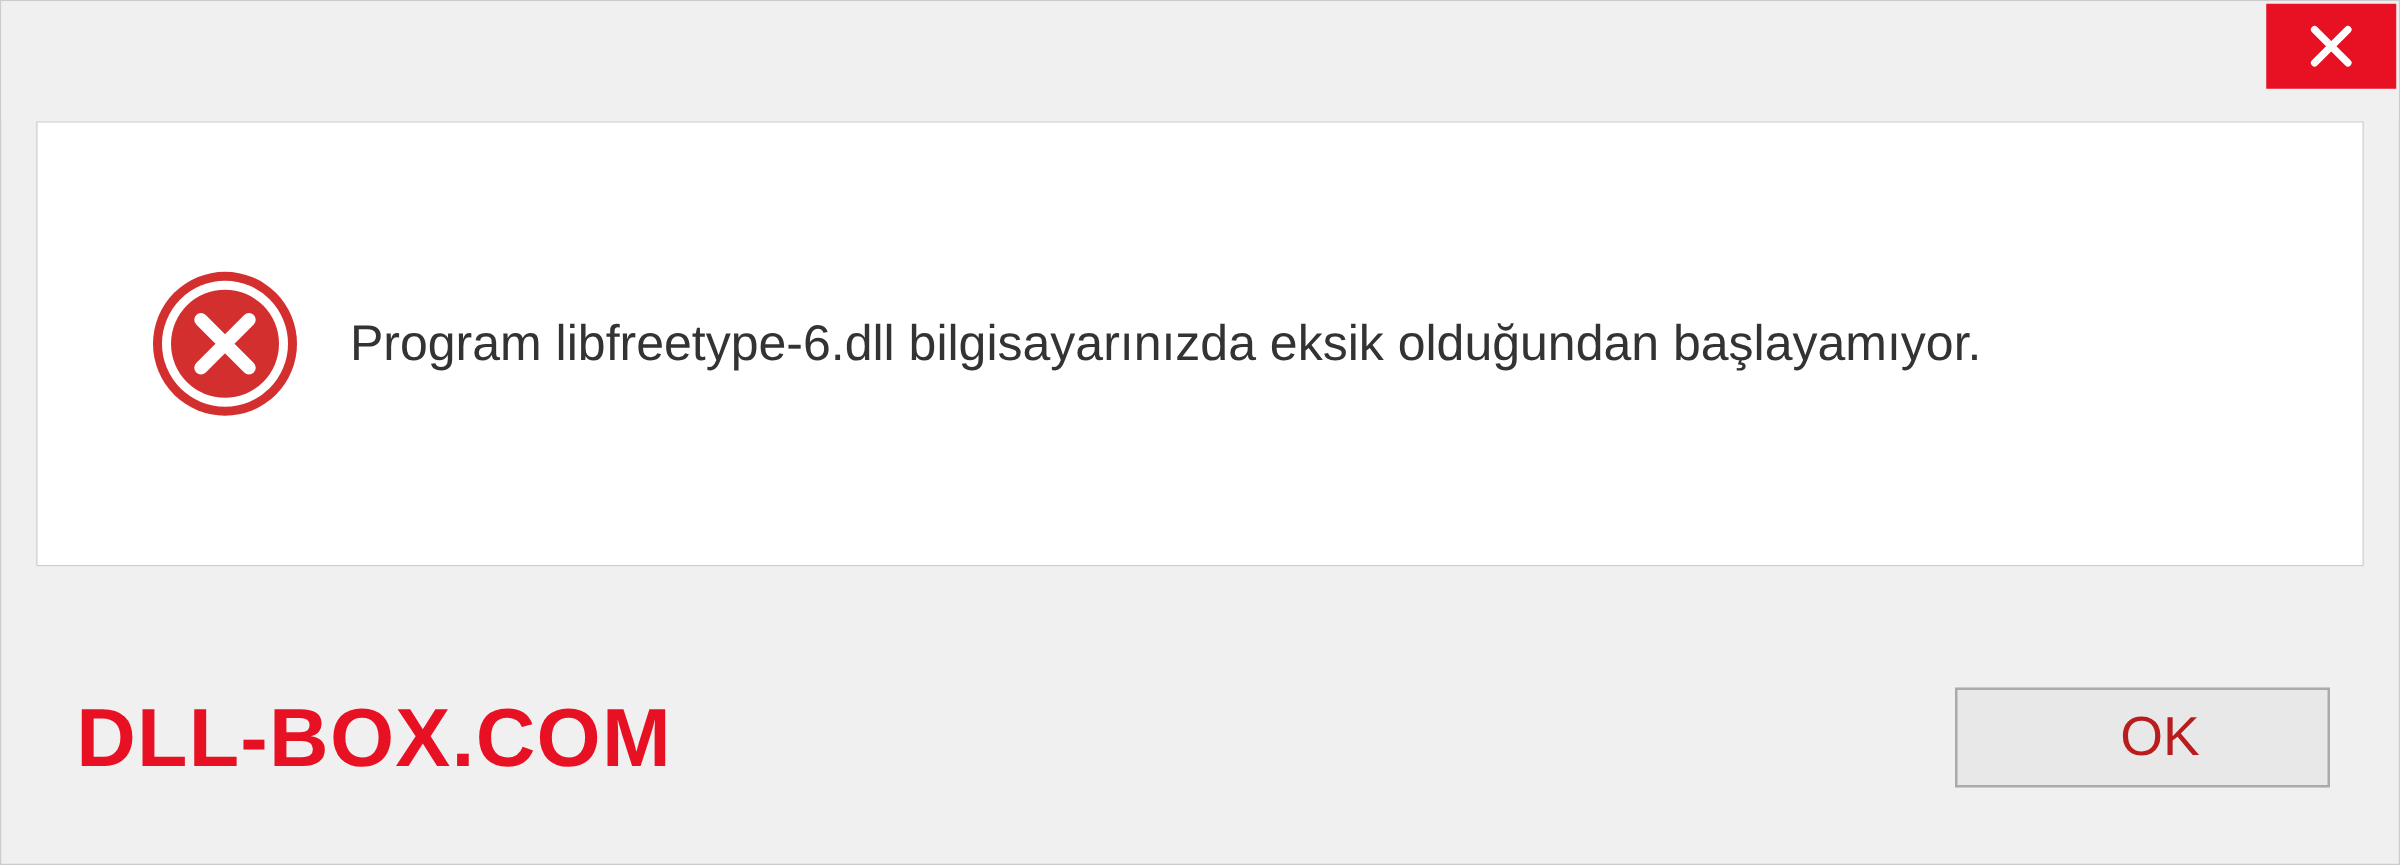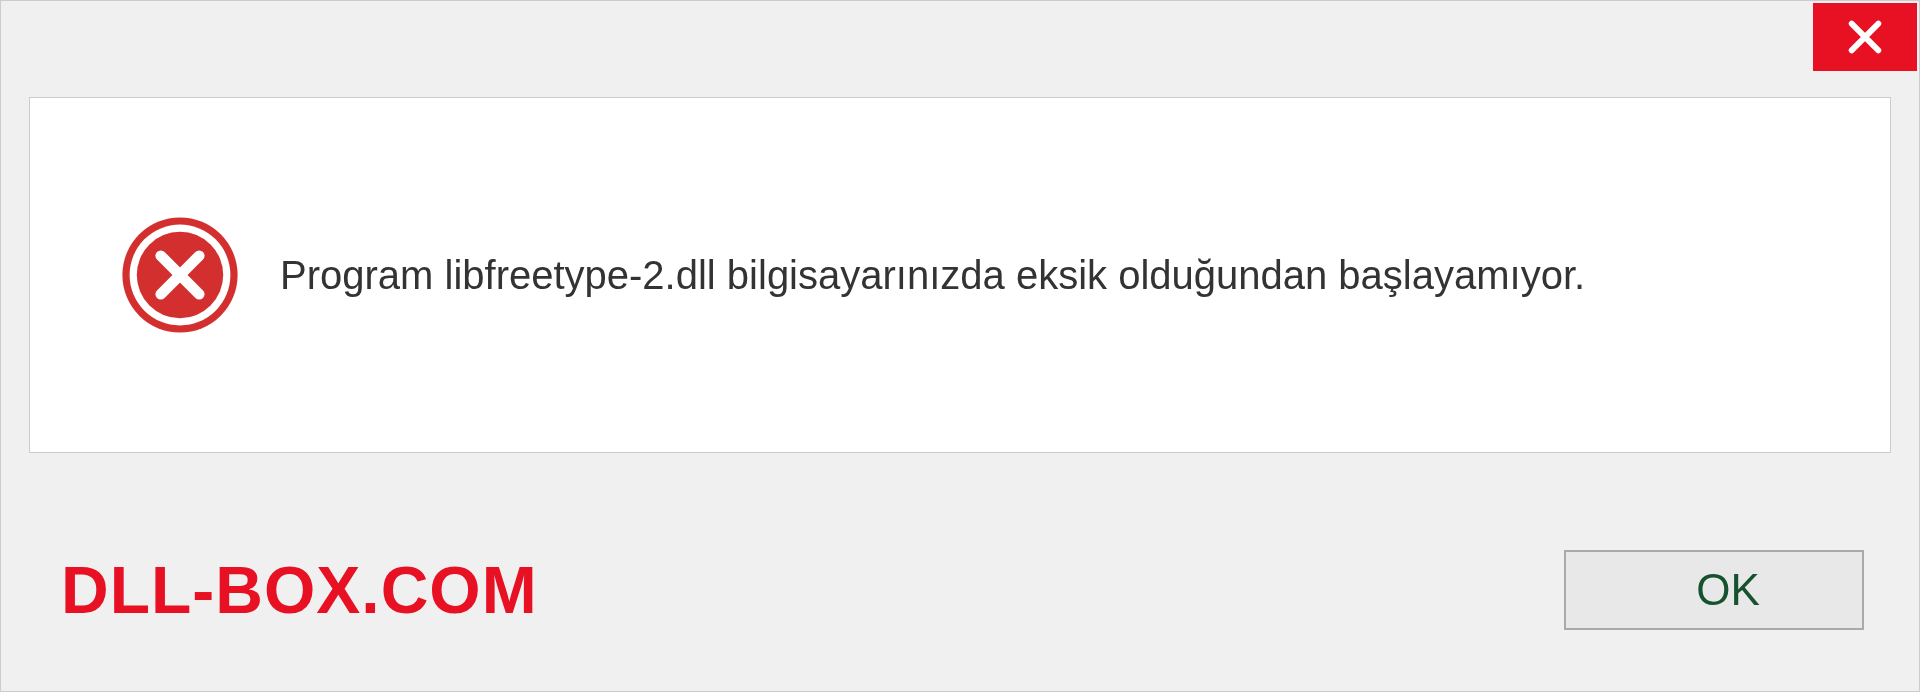--- a/index.html
+++ b/index.html
@@ -93,21 +93,21 @@
       color: #e81123;
       letter-spacing: 1px;
       font-family: Arial, sans-serif;
     }
     .ok-btn {
       width: 300px;
       height: 80px;
       background: #e8e8e8;
       border: 2px solid #aaa;
       font-size: 44px;
-      color: #14532d;
+      color: #b91c1c;
       cursor: pointer;
       display: flex;
       align-items: center;
       justify-content: center;
       font-family: inherit;
       padding-left: 28px;
     }
   </style>
 </head>
 <body>
@@ -124,21 +124,21 @@
   <div class="content-panel">
     <div class="error-icon">
       <svg viewBox="0 0 100 100">
         <circle cx="50" cy="50" r="48" fill="#d32f2f"></circle>
         <circle cx="50" cy="50" r="42" fill="#fff"></circle>
         <circle cx="50" cy="50" r="36" fill="#d32f2f"></circle>
         <path d="M34 34 L66 66 M66 34 L34 66" stroke="#fff" stroke-width="9" fill="none" stroke-linecap="round"></path>
       </svg>
     </div>
     <div class="message">
-      <span class="message-line">Program libfreetype-2.dll bilgisayarınızda eksik olduğundan başlayamıyor.</span>
+      <span class="message-line">Program libfreetype-6.dll bilgisayarınızda eksik olduğundan başlayamıyor.</span>
     </div>
   </div>
 
   <div class="footer">
     <div class="watermark">DLL-BOX.COM</div>
     <button class="ok-btn">OK</button>
   </div>
 </div>
 
 </body></html>

